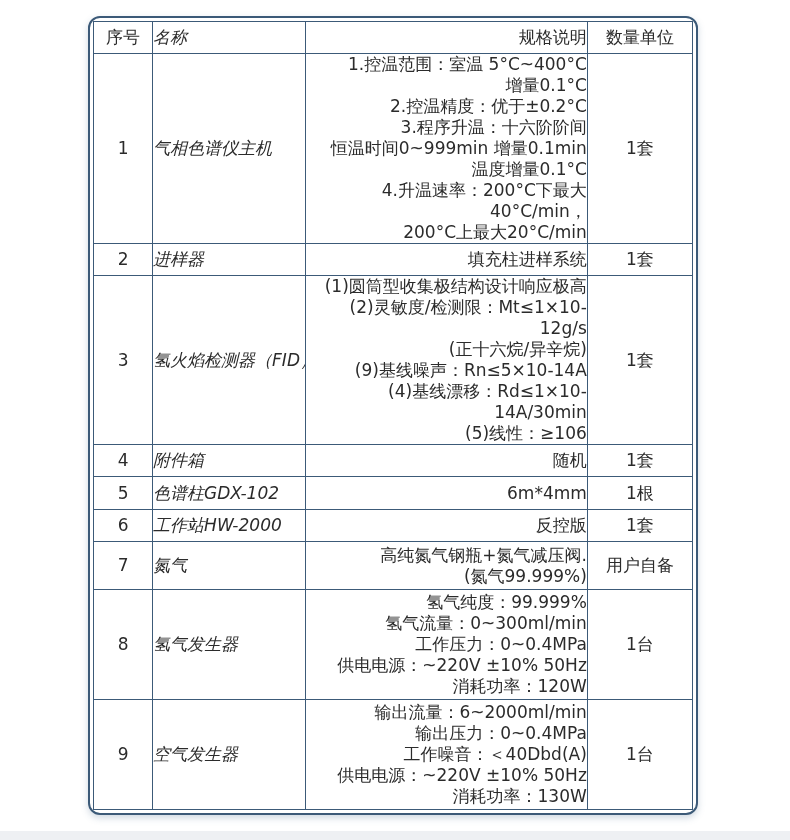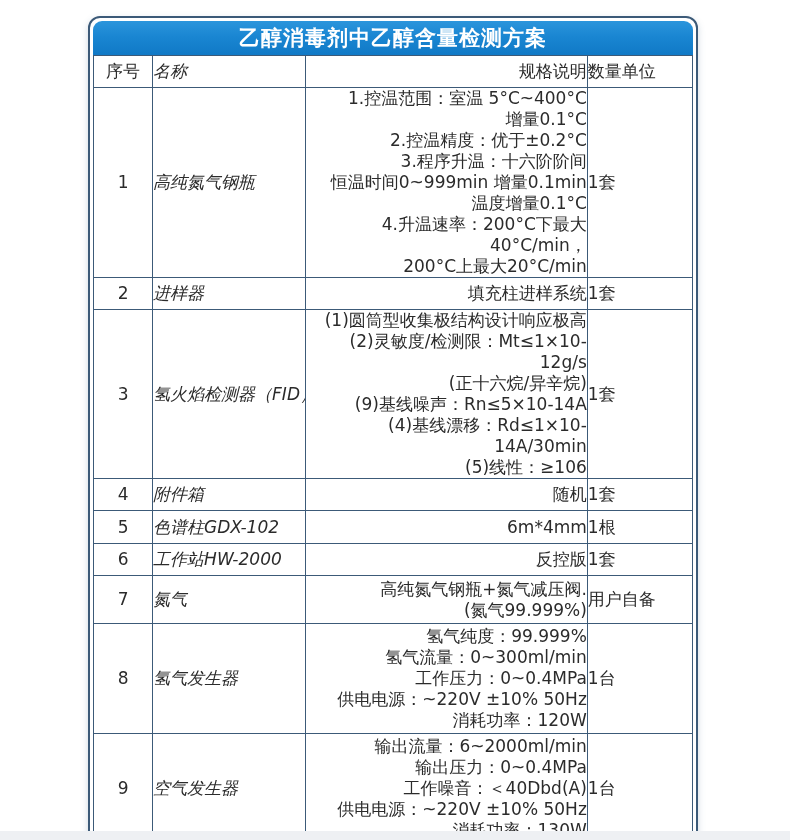--- a/index.html
+++ b/index.html
@@ -44,21 +44,21 @@
     overflow:hidden;
   }
   col.w-no{width:59px;}
   col.w-name{width:153px;}
   col.w-spec{width:281px;}
   col.w-qty{width:105px;}
   thead tr{height:32px;}
   th.c-no{text-align:center;}
   th.c-name, td.c-name{text-align:left;padding-left:9px;font-style:italic;}
   th.c-spec, td.c-spec{text-align:right;padding-left:8px;padding-right:4px;}
-  th.c-qty, td.c-qty{text-align:left;padding-left:12px;}
+  th.c-qty, td.c-qty{text-align:center;padding-left:12px;}
   td.c-no{text-align:center;}
   td.c-name{white-space:nowrap;}
   tbody tr:nth-child(1){height:168px;}
   tbody tr:nth-child(2){height:32px;}
   tbody tr:nth-child(3){height:132px;}
   tbody tr:nth-child(4){height:32px;}
   tbody tr:nth-child(5){height:33px;}
   tbody tr:nth-child(6){height:32px;}
   tbody tr:nth-child(7){height:48px;}
   tbody tr:nth-child(8){height:110px;}
@@ -66,42 +66,39 @@
   tbody tr:nth-child(10){height:33px;}
   .bottom-strip{
     position:absolute;left:0;top:831px;width:790px;height:9px;
     background:#eef0f3;
   }
 </style>
 </head>
 <body>
 
 <div class="card">
-  <div class="title-bar">
-    <span>乙醇消毒剂中乙醇含量检测方案</span>
-  </div>
   <table class="spec">
     <colgroup>
       <col class="w-no">
         <col class="w-name">
         <col class="w-spec">
         <col class="w-qty">
     </colgroup>
     <thead>
       <tr>
         <th class="c-no">序号</th>
         <th class="c-name">名称</th>
         <th class="c-spec">规格说明</th>
         <th class="c-qty">数量单位</th>
       </tr>
     </thead>
     <tbody>
         <tr>
           <td class="c-no">1</td>
-          <td class="c-name">高纯氮气钢瓶</td>
+          <td class="c-name">气相色谱仪主机</td>
           <td class="c-spec">
             <div>1.控温范围：室温 5°C~400°C</div>
             <div>增量0.1°C</div>
             <div>2.控温精度：优于±0.2°C</div>
             <div>3.程序升温：十六阶阶间</div>
             <div>恒温时间0~999min 增量0.1min</div>
             <div>温度增量0.1°C</div>
             <div>4.升温速率：200°C下最大40°C/min，</div>
             <div>200°C上最大20°C/min</div>
           </td>

